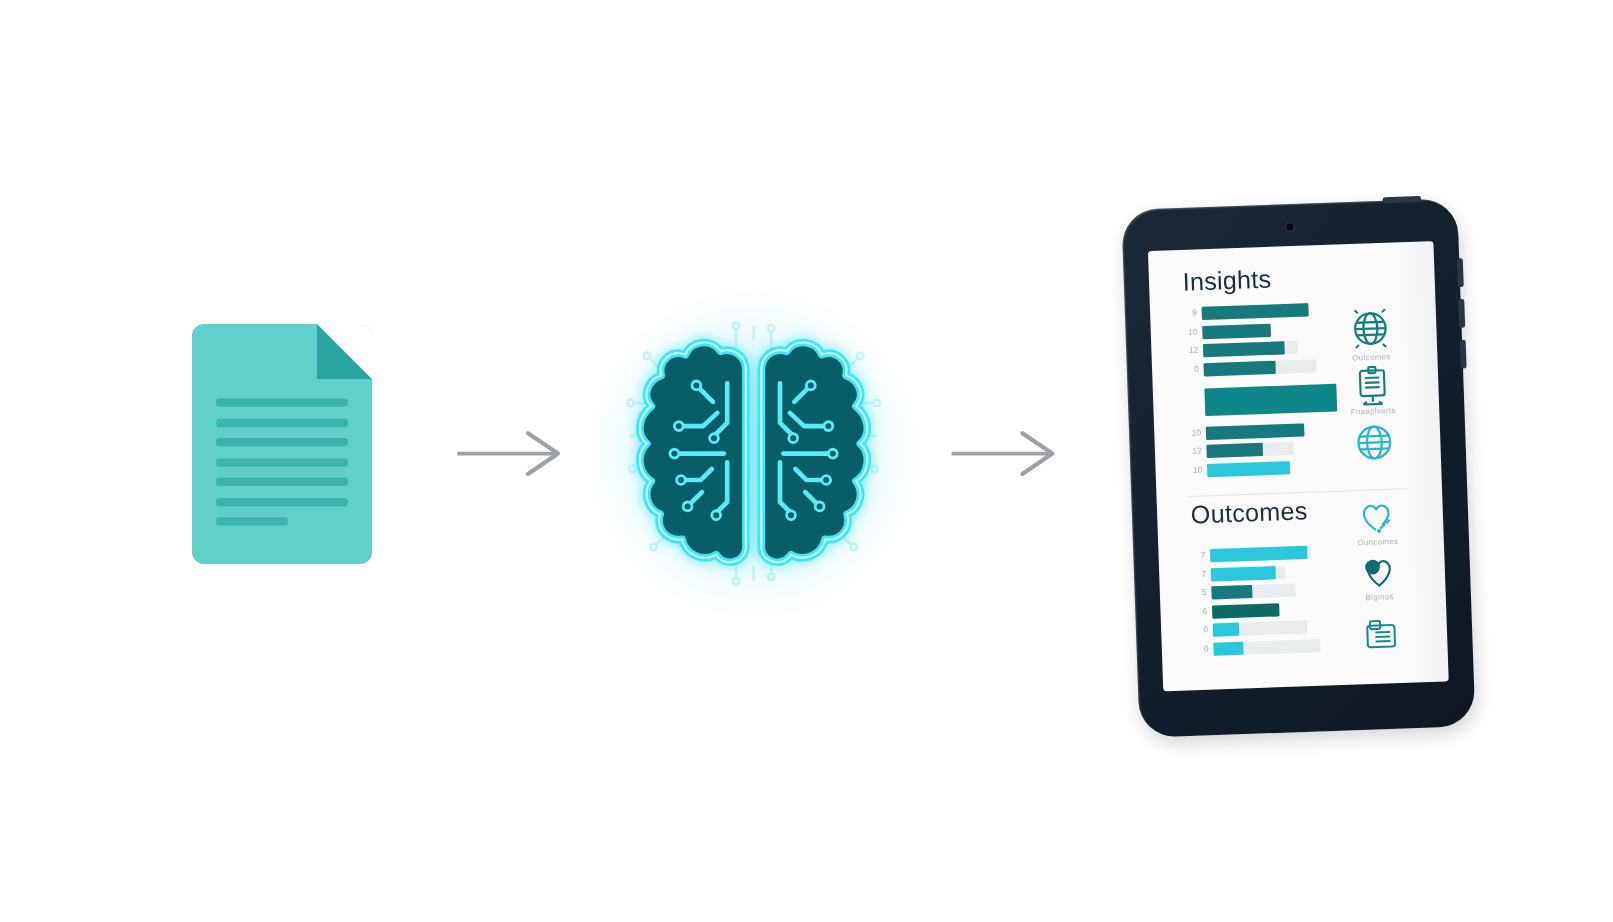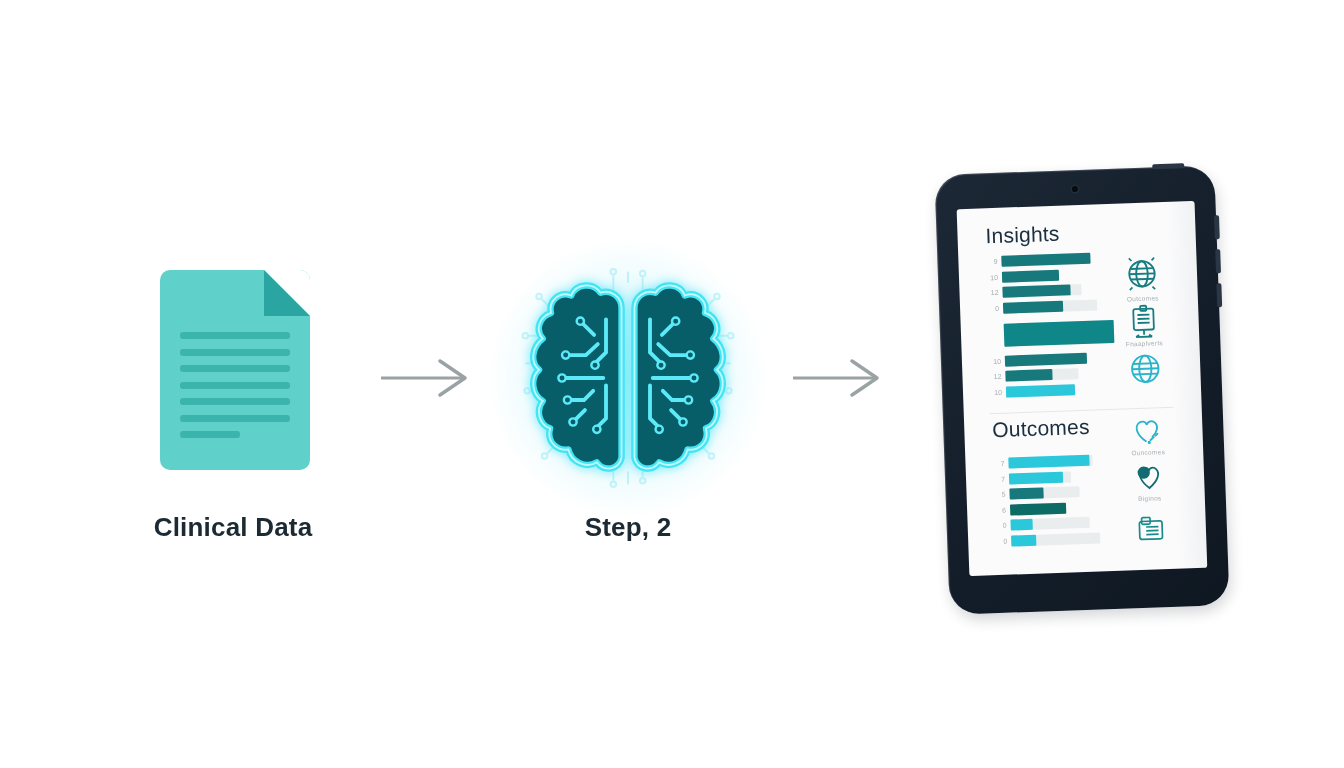--- a/index.html
+++ b/index.html
@@ -71,21 +71,20 @@
     <div class="doc-lines">
       <div class="doc-line"></div>
         <div class="doc-line"></div>
         <div class="doc-line"></div>
       <div class="doc-line"></div>
         <div class="doc-line"></div>
         <div class="doc-line"></div>
       <div class="doc-line short"></div>
     </div>
   </div>
-  <div class="flow-label doc-l">Clinical Data</div>
 
   <svg class="arrow a1" width="96" height="40" viewBox="0 0 96 40">
     <line x1="3" y1="20" x2="84" y2="20" stroke="#9ba2a6" stroke-width="3"></line>
     <polyline points="62,3 87,20 62,37" fill="none" stroke="#9ba2a6" stroke-width="3.5" stroke-linecap="round" stroke-linejoin="round"></polyline>
   </svg>
 
   <div class="brain-glow"></div>
   <svg class="brain-svg" width="220" height="228" viewBox="0 0 240 240">
 
     <g stroke="#8fe9f2" stroke-width="2.2" fill="none" opacity="0.5">
@@ -146,21 +145,20 @@
           <circle cx="52" cy="95" r="4"></circle>
           <circle cx="48" cy="120" r="4"></circle>
           <circle cx="54" cy="144" r="4"></circle>
           <circle cx="86" cy="176" r="4"></circle>
           <circle cx="60" cy="168" r="4"></circle>
         </g>
       </g>
       <use href="#bh" transform="translate(240 0) scale(-1 1)"></use>
     </g>
   </svg>
-  <div class="flow-label brain-l">Step, 2</div>
 
   <svg class="arrow a2" width="96" height="40" viewBox="0 0 96 40">
     <line x1="3" y1="20" x2="84" y2="20" stroke="#9ba2a6" stroke-width="3"></line>
     <polyline points="62,3 87,20 62,37" fill="none" stroke="#9ba2a6" stroke-width="3.5" stroke-linecap="round" stroke-linejoin="round"></polyline>
   </svg>
 
   <div class="tablet">
     <div class="top-btn"></div>
     <div class="side-btn" style="top:50px;height:24px;"></div>
     <div class="side-btn" style="top:84px;height:24px;"></div>

